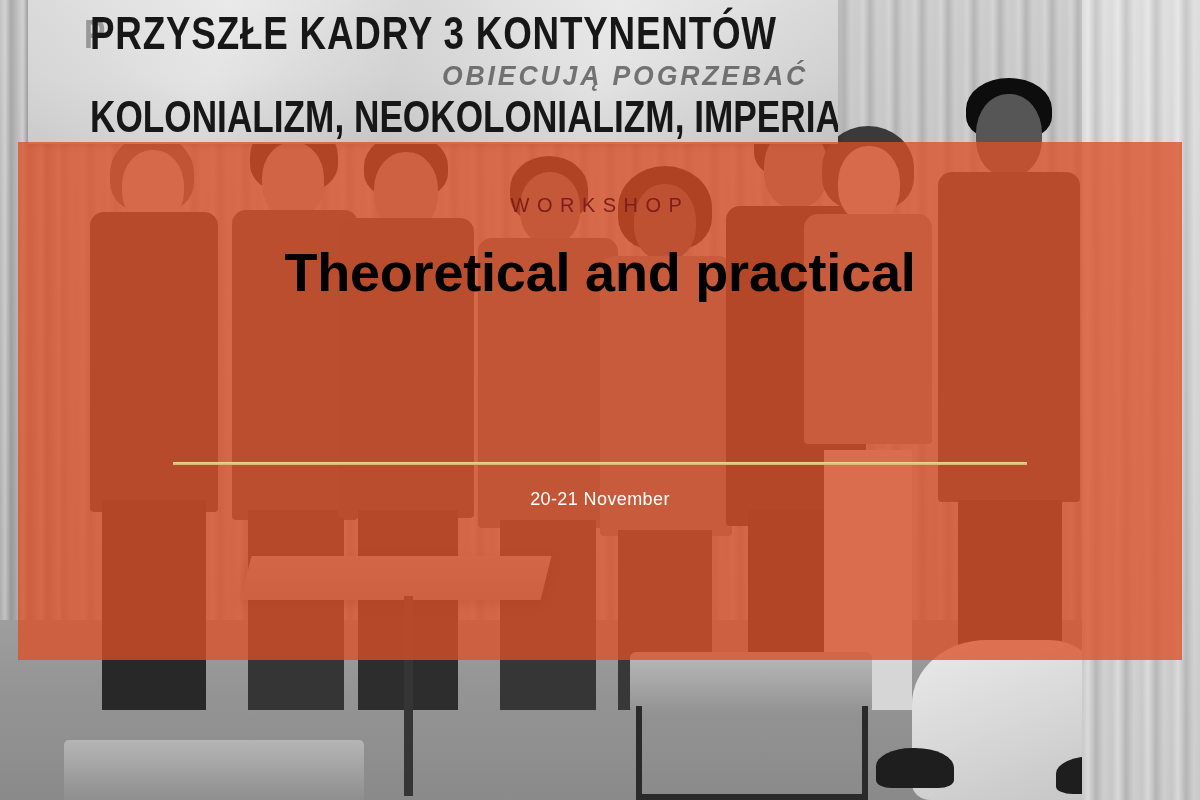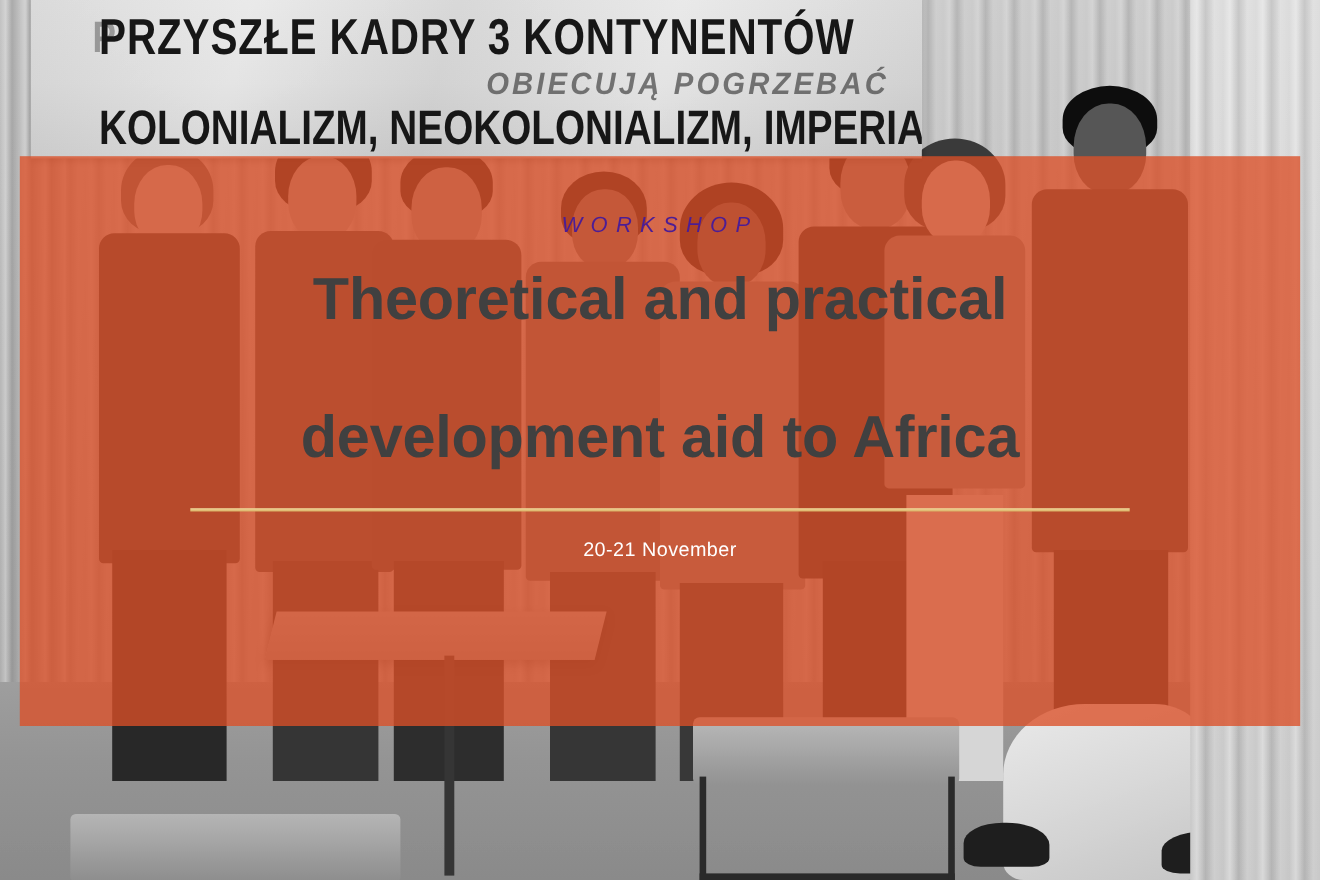--- a/index.html
+++ b/index.html
@@ -168,26 +168,26 @@
   
   .overlay{
     position:absolute; left:18px; top:142px; width:1164px; height:518px;
     background:rgba(219,80,40,0.78);
     display:flex; flex-direction:column; align-items:center;
     justify-content:flex-start;
   }
   .eyebrow{
     margin-top:52px;
     font-size:20px; font-weight:400; letter-spacing:7.5px;
-    color:#4c1d95; text-align:center;font-style:italic;
+    color:#7f1d1d; text-align:center;
   }
   .title{
     margin-top:24px; width:1000px;
     font-size:54px; line-height:1.155; font-weight:700;
-    letter-spacing:-0.2px; color:#404040; text-align:center;
+    letter-spacing:-0.2px; color:#000000; text-align:center;
   }
   .rule{
     margin-top:34px; width:854px; height:3px;
     background:linear-gradient(180deg,#f0d79a,#d9b165);
   }
   .date{
     margin-top:24px;
     font-size:18px; font-weight:400; letter-spacing:0.4px;
     color:#ffffff; text-align:center;
   }
@@ -268,19 +268,19 @@
   </div>
 </div>
 
 <div class="overlay">
 
   <div class="eyebrow">WORKSHOP</div>
 
   <h1 class="title">
     <span>Theoretical and practical</span><br>
     <br>
-    <span>development aid to Africa</span><br>
+    <br>
   </h1>
 
   <div class="rule"></div>
 
   <div class="date">20-21 November</div>
 </div>
 
 </body></html>

